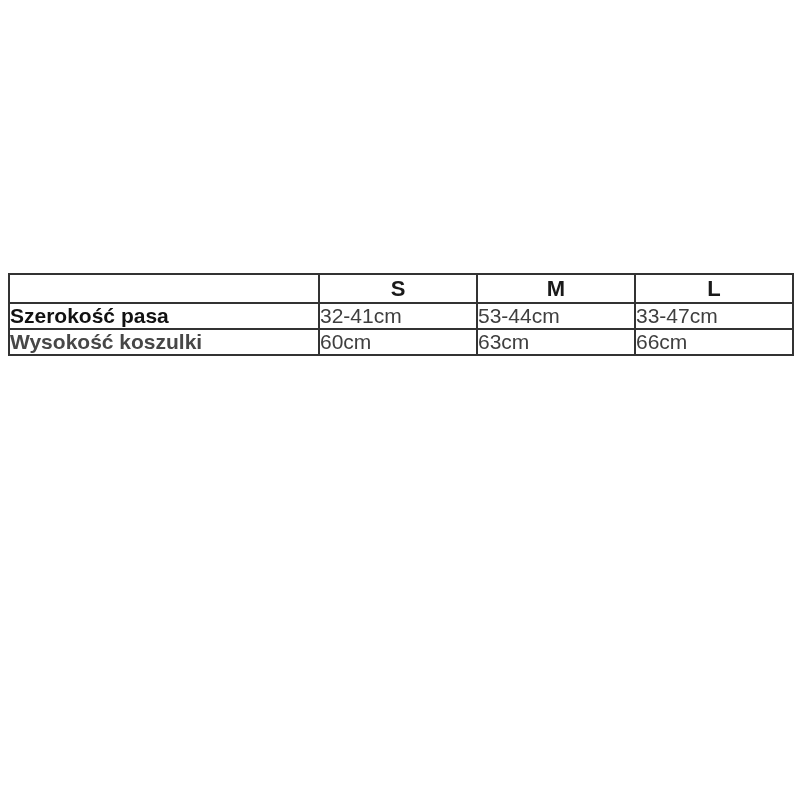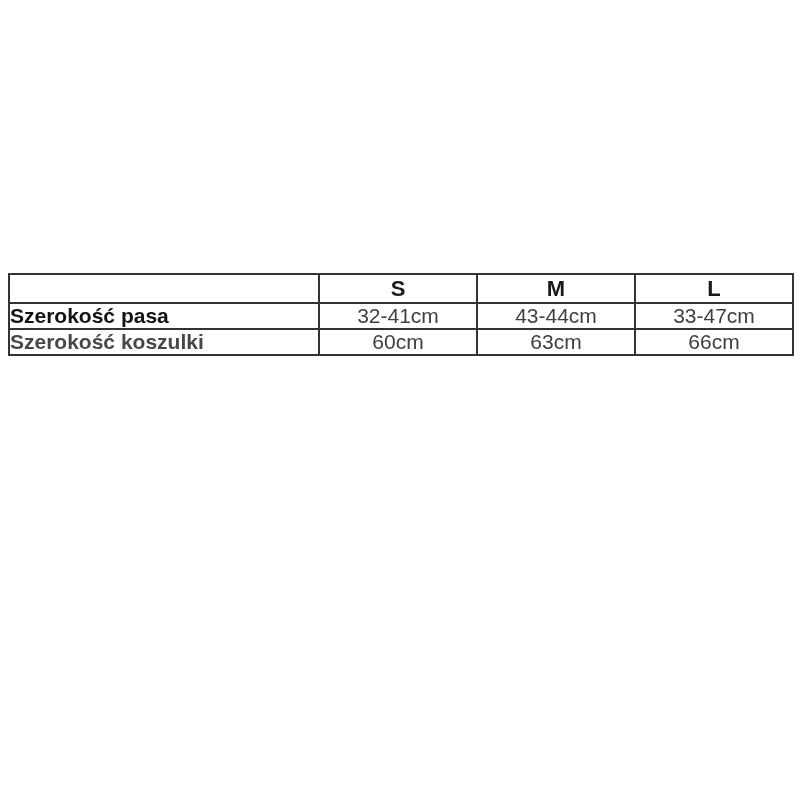--- a/index.html
+++ b/index.html
@@ -50,21 +50,20 @@
     vertical-align: middle;
     padding-left: 9px;
   }
   tr.emphasis td.row-label {
     color: #111111;
   }
   td.size-value {
     font-size: 21px;
     font-weight: normal;
     color: #3f3f3f;
-    text-align: center;
     vertical-align: middle;
   }
 </style>
 </head>
 <body>
 
 <div class="page">
   <table class="size-table">
     <colgroup>
       <col class="c-label">
@@ -77,24 +76,24 @@
         <th></th>
         <th class="size-col-header">S</th>
         <th class="size-col-header">M</th>
         <th class="size-col-header">L</th>
       </tr>
     </thead>
     <tbody>
       <tr class="data-row emphasis">
         <td class="row-label">Szerokość pasa</td>
         <td class="size-value">32-41cm</td>
-        <td class="size-value">43-44cm</td>
+        <td class="size-value">53-44cm</td>
         <td class="size-value">33-47cm</td>
       </tr>
       <tr class="data-row">
-        <td class="row-label">Szerokość koszulki</td>
+        <td class="row-label">Wysokość koszulki</td>
         <td class="size-value">60cm</td>
         <td class="size-value">63cm</td>
         <td class="size-value">66cm</td>
       </tr>
     </tbody>
   </table>
 </div>
 
 </body></html>

